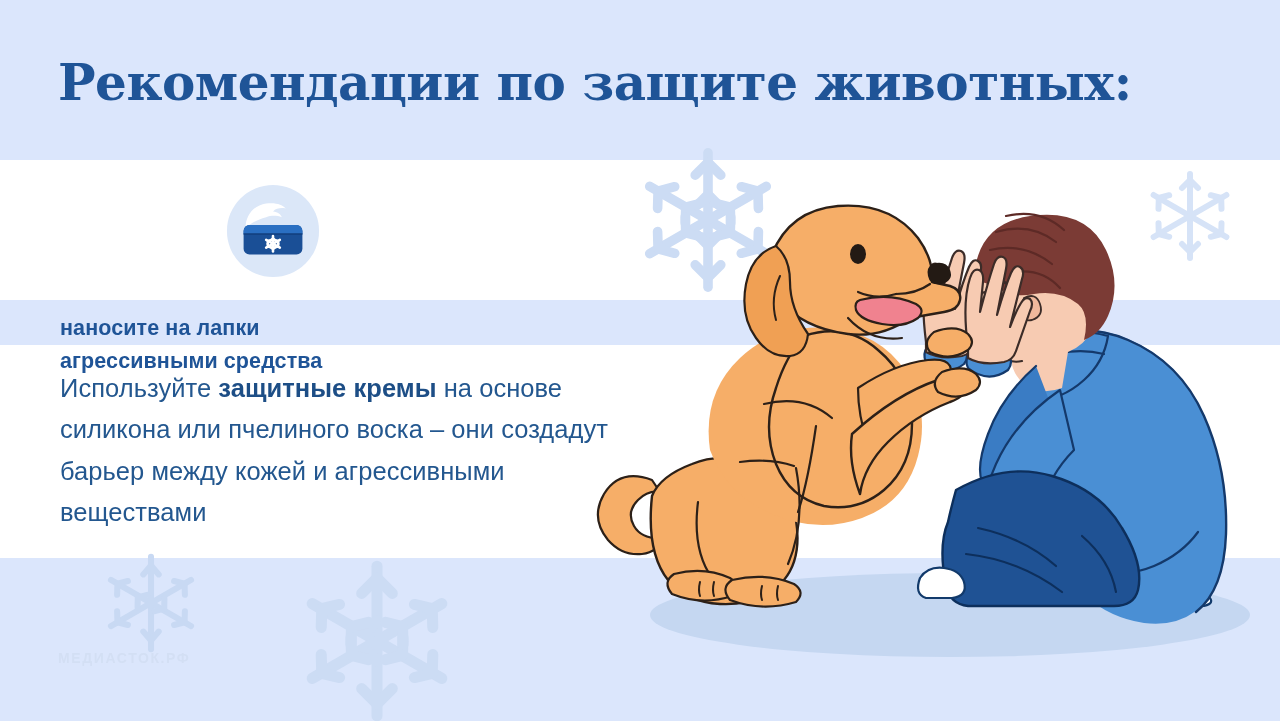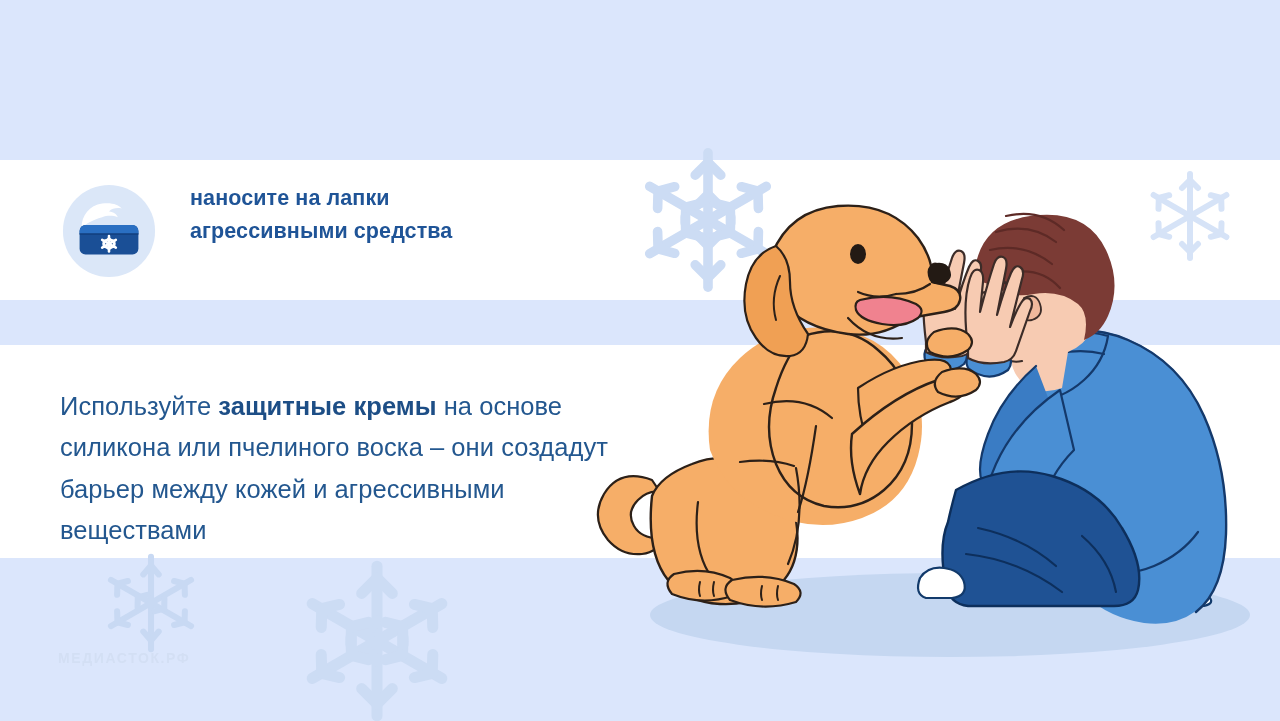--- a/index.html
+++ b/index.html
@@ -31,34 +31,34 @@
     font-size:50px;
     letter-spacing:-0.5px;
     color:#1f5497;
     white-space:nowrap;
     line-height:1;
   }
 
   
   #icon-row {
     position:absolute; left:60px; top:182px;
-    display:flex; align-items:flex-start; gap:32px;
+    display:flex; align-items:flex-end; gap:32px;flex-direction:column;
   }
   #jar-icon { width:98px; height:98px; flex:none; }
   #icon-caption {
     font-size:21.5px; font-weight:700; color:#1f5497;
     line-height:1.55; letter-spacing:0.1px;
   }
 
   
   #body-text {
     position:absolute; left:60px; top:368px;
     width:570px;
     font-size:25.5px; color:#23578f;
-    line-height:1.62; letter-spacing:0.05px;margin-top:18px;
+    line-height:1.62; letter-spacing:0.05px;
   }
   #body-text b { font-weight:700; color:#1d4e86; }
 
   
   #watermark {
     position:absolute; left:58px; top:650px;
     font-size:14px; font-weight:700; letter-spacing:1.6px;
     color:#d3dff4;
   }
 
@@ -161,20 +161,21 @@
           <path d="M82.5 31 L72 28.5 M82.5 31 L82.8 42"></path>
           <path d="M35 41.5 L34.7 52 M35 41.5 L45 39"></path>
           <path d="M65 58.5 L65.3 48 M65 58.5 L55 61"></path>
           <path d="M35 58.5 L45 61 M35 58.5 L34.7 48"></path>
           <path d="M65 41.5 L55 39 M65 41.5 L65.3 52"></path>
         </g>
       </g>
     </svg>
   </div>
 
+  <h1 id="title">Рекомендации по защите животных:</h1>
 
   <div id="icon-row">
     <div id="jar-icon">
       <svg viewBox="0 0 100 100" width="98" height="98">
         <circle cx="50" cy="50" r="47" fill="#dbe7f8"></circle>
         <path d="M22 47 C22 34 30 24 43 22 C52 20.5 60 23 63 27 C58 26 53 27 50 30 C55 30.5 58 33 59 36 C54 34 48 34 43 36 C33 39 27 42 22 47 Z" fill="#ffffff"></path>
         <rect x="20" y="44" width="60" height="30" rx="6" fill="#1a4f96"></rect>
         <path d="M26 44 h48 a6 6 0 0 1 6 6 v3 H20 v-3 a6 6 0 0 1 6 -6 z" fill="#2a6fc2"></path>
         <line x1="20" y1="53" x2="80" y2="53" stroke="#123e7d" stroke-width="1.4"></line>
         <g stroke="#ffffff" stroke-width="2.6" stroke-linecap="round" fill="none">

